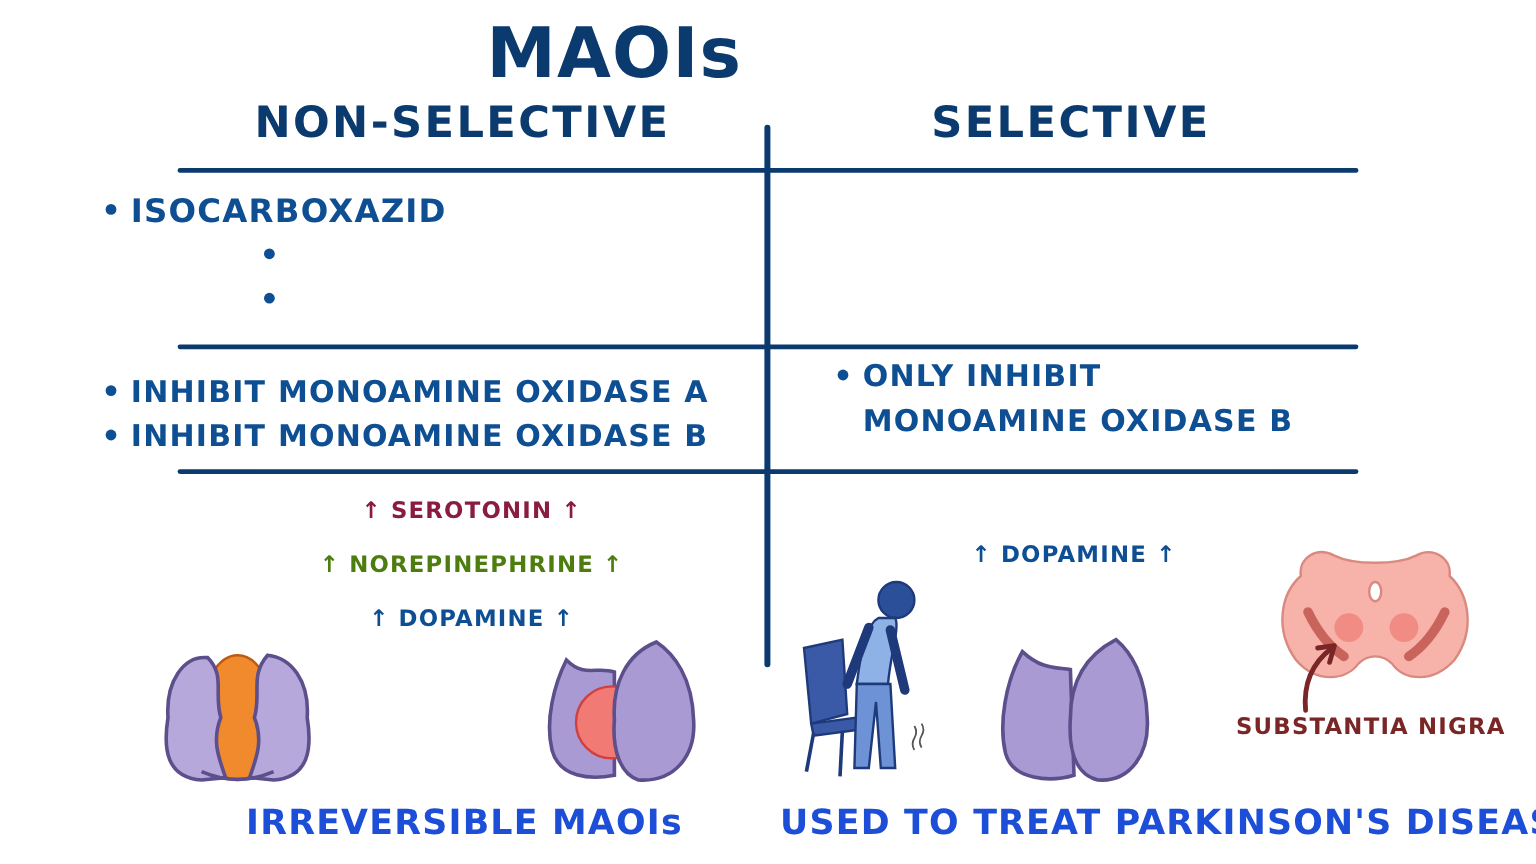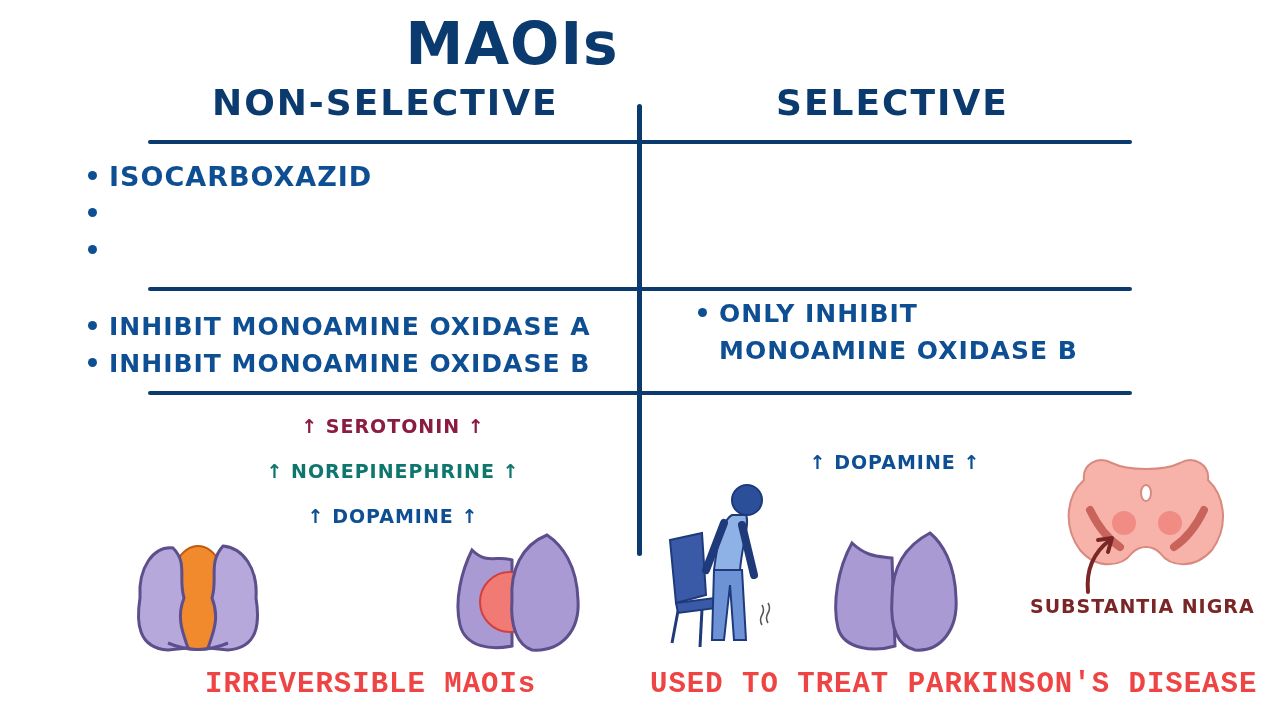--- a/index.html
+++ b/index.html
@@ -7,36 +7,36 @@
            font-family:"DejaVu Sans", sans-serif; font-weight:bold; color:#0e4f94; }
     .abs { position:absolute; }
     .title { left:0; width:1024px; top:10px; text-align:center; font-size:58px; color:#0a3a6e; letter-spacing:1px; }
     .head { top:82px; font-size:36px; color:#0a3a6e; letter-spacing:2px;text-align:right; }
     .hline { height:4px; background:#0a3a6e; border-radius:2px; }
     .vline { width:5px; background:#0a3a6e; border-radius:3px; left:637px; top:104px; height:452px; }
     .item { font-size:27px; line-height:37px; color:#0e4f94; letter-spacing:1px; white-space:nowrap; }
     .bullet { display:inline-block; width:9px; height:9px; border-radius:50%; background:#0e4f94; margin-right:12px; vertical-align:middle; position:relative; top:-3px; }
     .nt { font-size:19px; letter-spacing:1px; white-space:nowrap; text-align:center; }
     .arrow { font-weight:bold; }
-    .cap { font-size:29px; color:#ef4444; letter-spacing:1px; white-space:nowrap;font-family:Liberation Mono, monospace; }
+    .cap { font-size:29px; color:#1d4ed8; letter-spacing:1px; white-space:nowrap; }
   </style>
 </head>
 <body>
 
 <div class="abs title">MAOIs</div>
 
 <div class="abs head" style="left:212px;">NON-SELECTIVE</div>
 <div class="abs head" style="left:776px;">SELECTIVE</div>
 
 <div class="abs vline"></div>
 <div class="abs hline" style="left:148px; width:984px; top:140px;"></div>
 <div class="abs hline" style="left:148px; width:984px; top:287px;"></div>
 <div class="abs hline" style="left:148px; width:984px; top:391px;"></div>
 
-<div class="abs" style="left:88px; top:158px;">
+<div class="abs" style="left:88px; top:158px;text-align:center;">
   <div class="item"><span class="bullet"></span><span>ISOCARBOXAZID</span></div>
   <div class="item"><span class="bullet"></span></div>
   <div class="item"><span class="bullet"></span></div>
 </div>
 
 <div class="abs" style="left:698px; top:158px;">
 </div>
 
 <div class="abs" style="left:88px; top:308px;">
   <div class="item" style="font-size:25px;"><span class="bullet"></span><span>INHIBIT MONOAMINE OXIDASE A</span></div>
@@ -47,21 +47,21 @@
   <div class="item" style="font-size:25px;"><span class="bullet"></span><span>ONLY INHIBIT</span></div>
   <div class="item" style="font-size:25px; padding-left:21px;">MONOAMINE OXIDASE B</div>
 </div>
 
 <div class="abs" style="left:148px; width:490px; top:404px;">
   <div class="nt" style="color:#8a1c40; line-height:44px;">
     <span class="arrow">↑</span>
     <span>SEROTONIN</span>
     <span class="arrow">↑</span>
   </div>
-  <div class="nt" style="color:#0f766e; line-height:46px;">
+  <div class="nt" style="color:#4d7c0f; line-height:46px;">
     <span class="arrow">↑</span>
     <span>NOREPINEPHRINE</span>
     <span class="arrow">↑</span>
   </div>
   <div class="nt" style="color:#0e4f94; line-height:44px;">
     <span class="arrow">↑</span>
     <span>DOPAMINE</span>
     <span class="arrow">↑</span>
   </div>
 </div>

